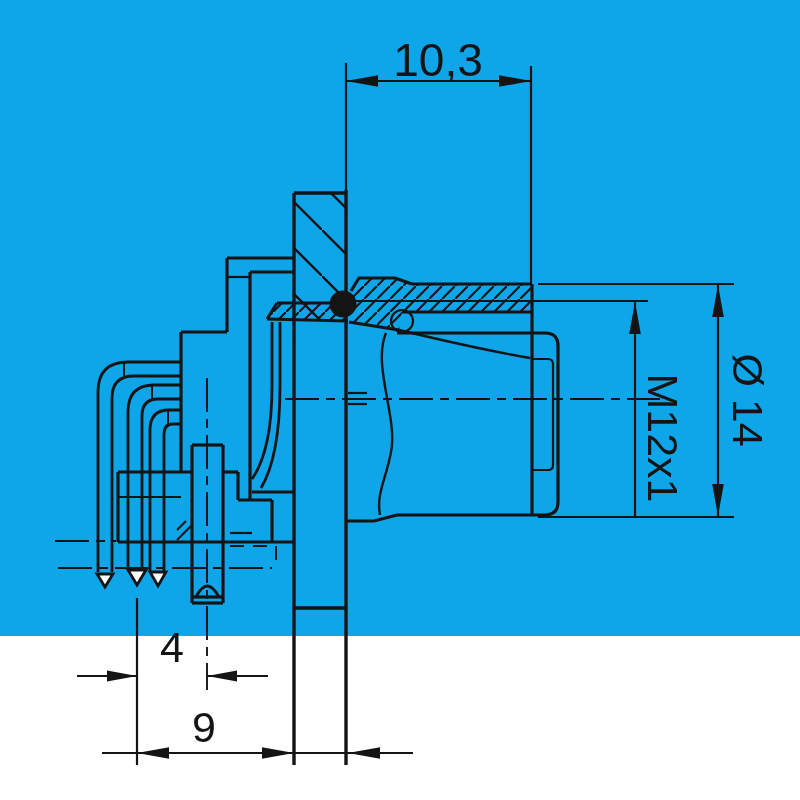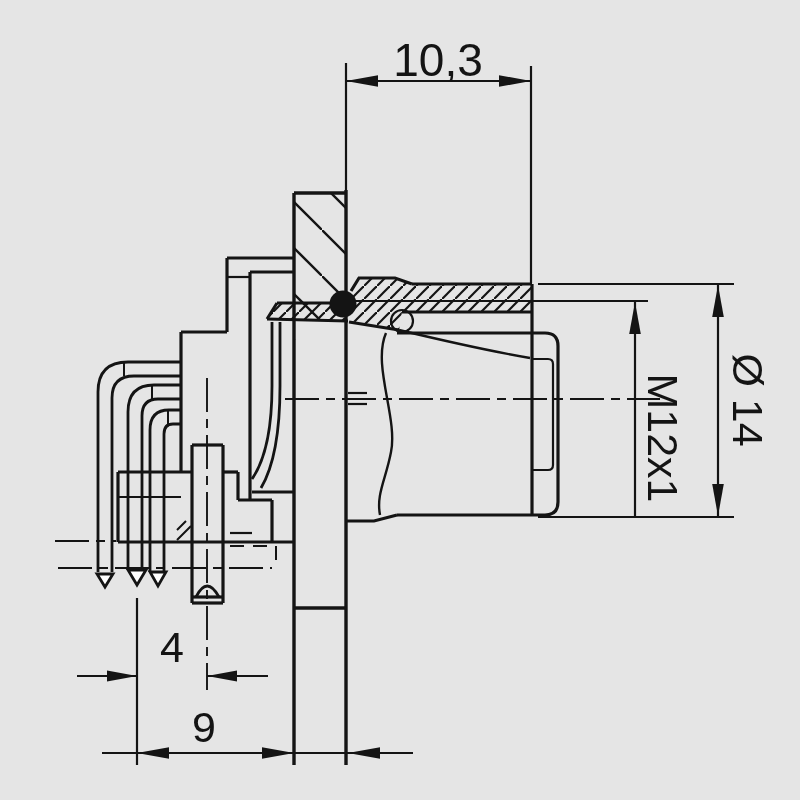--- a/index.html
+++ b/index.html
@@ -6,22 +6,22 @@
     margin: 0;
     padding: 0;
     background: #ffffff;
     width: 800px;
     height: 800px;
     overflow: hidden;
   }
   .stage {
     position: relative;
     width: 800px;
-    height: 800px;
-    background: #e5e5e5;
+    height: 636px;
+    background: #0ea5e9;
   }
   svg text {
     font-family: "Liberation Sans", "DejaVu Sans", sans-serif;
     fill: #141414;
   }
   .dim-text  { font-size: 46px; }
   .dim-text-sm { font-size: 43px; }
 </style>
 </head>
 <body>

